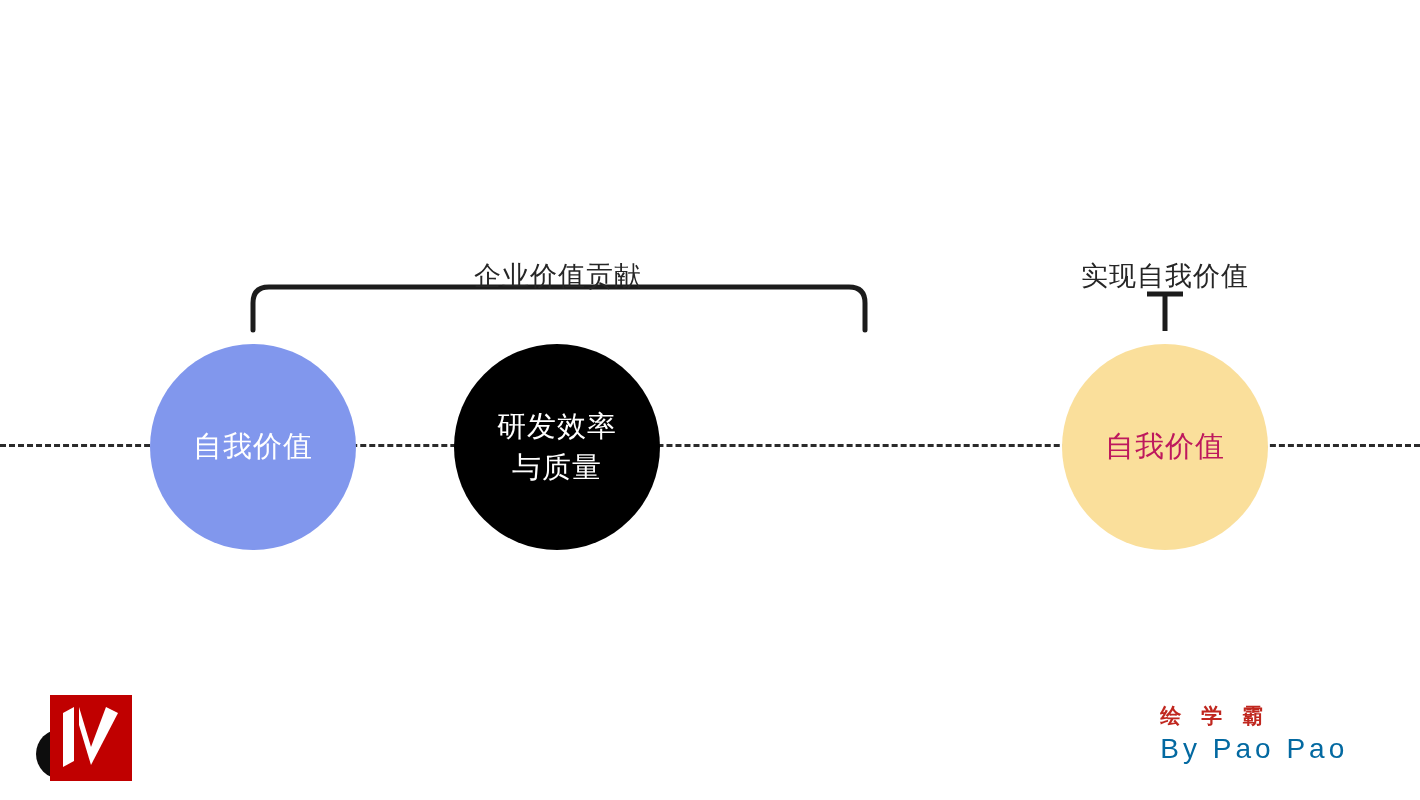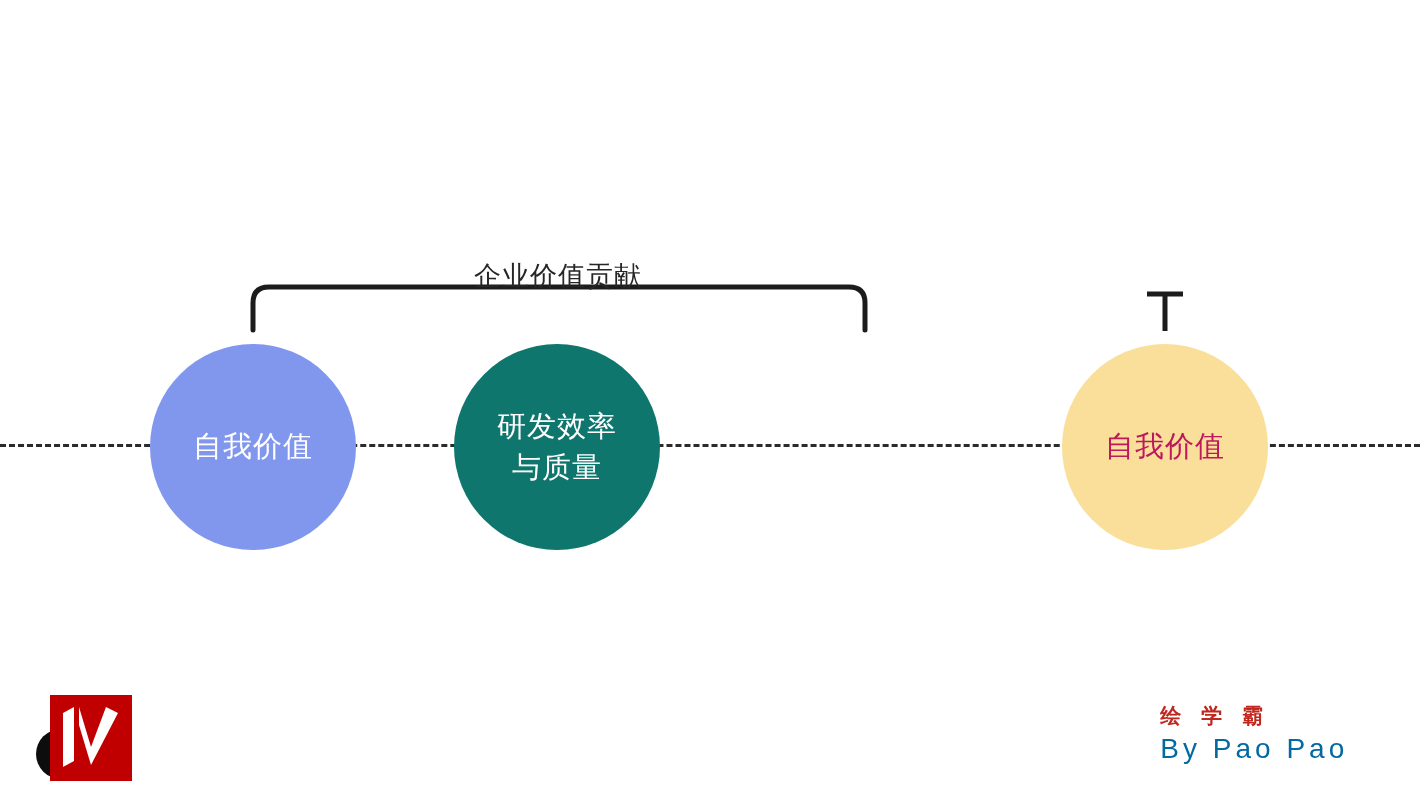--- a/index.html
+++ b/index.html
@@ -144,26 +144,27 @@
 
   <svg class="vector-layer" viewBox="0 0 1420 800">
 
     <path class="hit" d="M 253 330 L 253 303 Q 253 287 269 287 L 849 287 Q 865 287 865 303 L 865 330" fill="none" stroke="#1c1c1c" stroke-width="5" stroke-linecap="round"></path>
 
     <path class="hit" d="M 1147 294 L 1183 294 M 1165 294 L 1165 331" fill="none" stroke="#1c1c1c" stroke-width="5" stroke-linecap="butt"></path>
   </svg>
 
   <div class="caption" style="left:408px; top:240px; width:300px;">企业价值贡献</div>
 
+  <div class="caption" style="left:1015px; top:240px; width:300px;">实现自我价值</div>
 
   <div class="node node-blue" style="left:150px; top:344px; width:206px; height:206px; background:#8197ed;">
     <span class="node-label">自我价值</span>
   </div>
 
-  <div class="node node-blue" style="left:454px; top:344px; width:206px; height:206px; background:#0f766e;">
+  <div class="node node-blue" style="left:454px; top:344px; width:206px; height:206px; background:#000000;">
     <span class="node-label">研发效率
 与质量</span>
   </div>
 
 
   <div class="node node-yellow" style="left:1062px; top:344px; width:206px; height:206px; background:#fadf9b;">
     <span class="node-label">自我价值</span>
   </div>
 
   <div class="logo">

